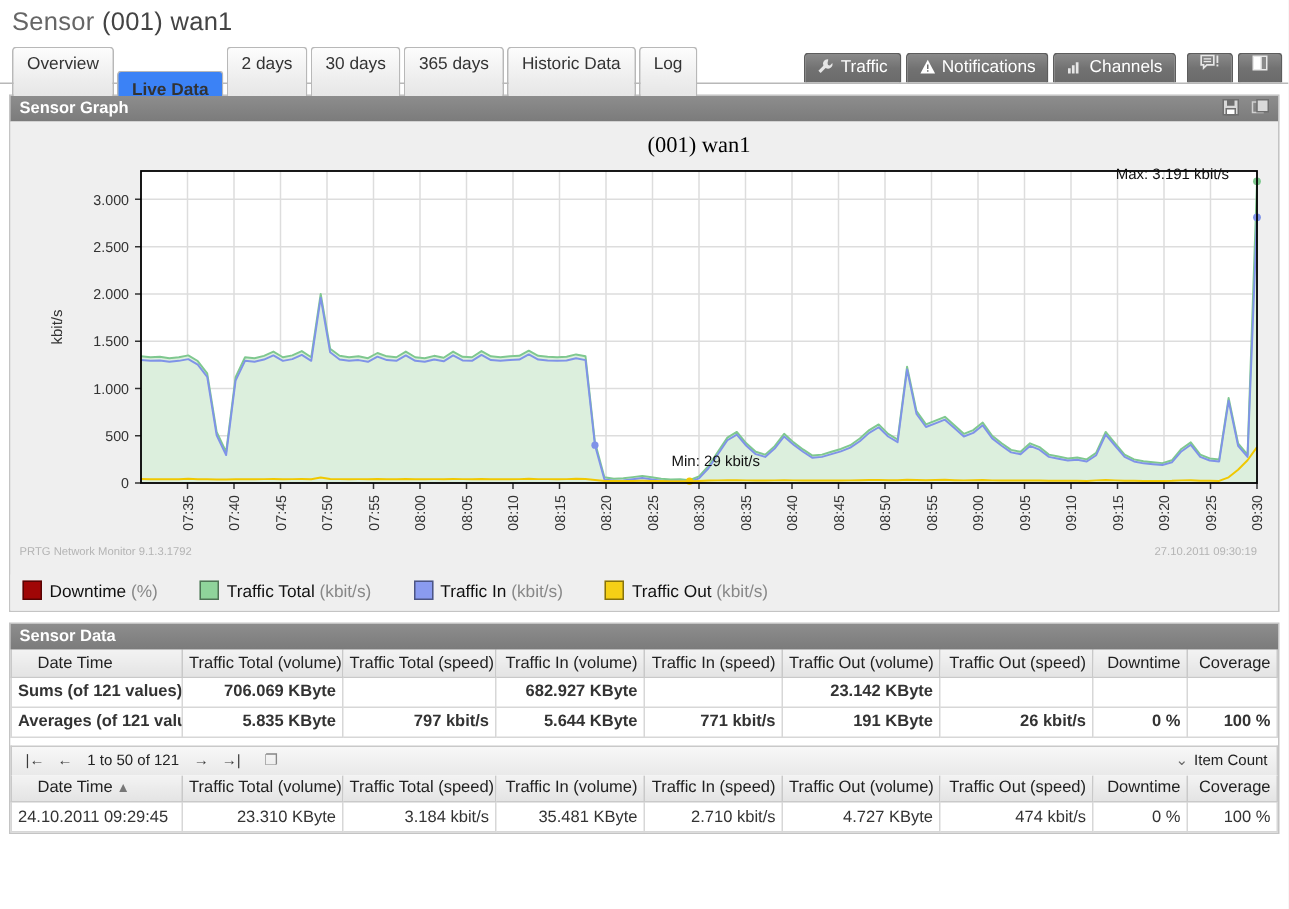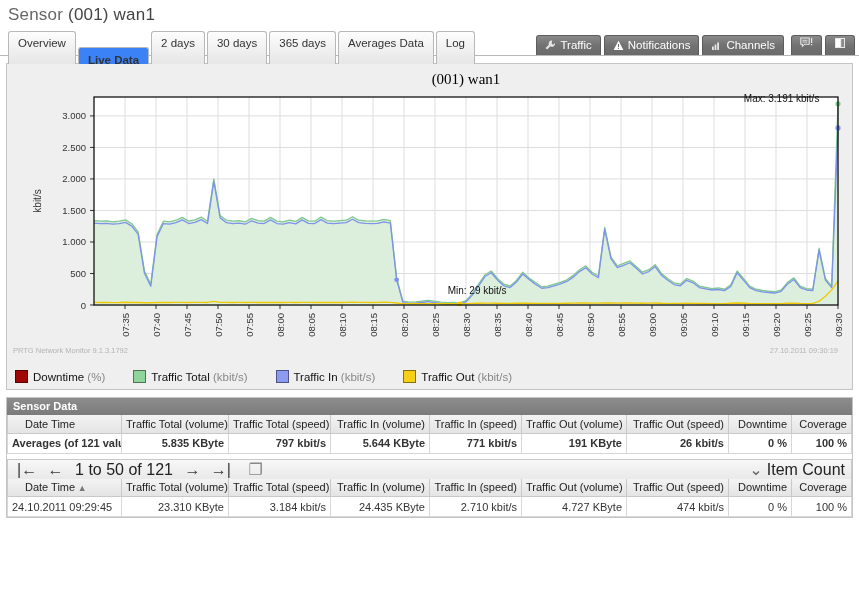--- a/index.html
+++ b/index.html
@@ -149,42 +149,42 @@
   table.grid td.left { text-align:left; }
   table.grid tr.summary td { font-weight: bold; background:#fff; }
   .sort-arrow { color:#777; font-size:9px; }
 
   .pager {
     height: 20px; line-height: 20px;
     background: linear-gradient(to bottom,#f7f7f7 0%,#e9e9e9 100%);
     border:1px solid #c9c9c9;
     border-bottom:none;
     padding: 0 6px;
-    font-size: 16px;
+    font-size: 10px;
     color:#222;
     position: relative;
   }
   .pager .nav { color:#3a3a3a; cursor:pointer; margin:0 3px; }
   .pager .pgtext { margin:0 4px; }
   .pager .right {
     position:absolute; right:6px; top:0;
   }
   .pager .right .ic { margin-right:4px; color:#666; }
   .sep-line { height:5px; background:#fff; }
 </style>
 </head>
 <body>
 
 <h1 id="page-title">
   <span>Sensor</span>
   <span class="strong">(001) wan1</span>
 </h1>
 
 <div class="tabbar">
-  <span id="main-tabs"><span class="tab"><span>Overview</span></span><span class="tab active"><span>Live Data</span></span><span class="tab"><span>2 days</span></span><span class="tab"><span>30 days</span></span><span class="tab"><span>365 days</span></span><span class="tab"><span>Averages Data</span></span><span class="tab"><span>Log</span></span></span>
+  <span id="main-tabs"><span class="tab"><span>Overview</span></span><span class="tab active"><span>Live Data</span></span><span class="tab"><span>2 days</span></span><span class="tab"><span>30 days</span></span><span class="tab"><span>365 days</span></span><span class="tab"><span>Historic Data</span></span><span class="tab"><span>Log</span></span></span>
   <span class="tab-right-group">
     <span id="icon-tabs"><span class="tab-dark icon-only"><span><svg width="13" height="12" viewBox="0 0 13 12">
               <path d="M0.8 1h8.4v6.2H4.6L2.4 9.3V7.2H0.8z" fill="none" stroke="#e8e8e8" stroke-width="1.1"></path>
               <rect x="2.4" y="2.8" width="5" height="0.9" fill="#e8e8e8"></rect>
               <rect x="2.4" y="4.6" width="5" height="0.9" fill="#e8e8e8"></rect>
               <rect x="11" y="1" width="1.2" height="5" fill="#e8e8e8"></rect>
               <rect x="11" y="7" width="1.2" height="1.3" fill="#e8e8e8"></rect>
             </svg></span></span><span class="tab-dark icon-only"><span><svg width="12" height="12" viewBox="0 0 12 12">
               <rect x="1" y="1" width="10" height="10" fill="#e8e8e8"></rect>
               <rect x="7.2" y="2" width="2.8" height="8" fill="#8a8a8a"></rect>
@@ -200,20 +200,34 @@
               <rect x="5" y="7.8" width="1" height="1" fill="#6a6a6a"></rect>
             </svg></span><span>Notifications</span></span><span class="tab-dark"><span class="ic"><svg width="11" height="11" viewBox="0 0 11 11">
               <rect x="1" y="6.5" width="1.8" height="3.5" fill="#e6e6e6"></rect>
               <rect x="3.6" y="4.5" width="1.8" height="5.5" fill="#e6e6e6"></rect>
               <rect x="6.2" y="2.5" width="1.8" height="7.5" fill="#e6e6e6"></rect>
             </svg></span><span>Channels</span></span></span>
   </span>
 </div>
 
 <div class="panel">
+  <div class="panel-head">
+    <span>Sensor Graph</span>
+    <span class="head-icons">
+      <svg width="13" height="13" viewBox="0 0 13 13">
+        <rect x="1.5" y="1.5" width="10" height="10" fill="#d9d9d9" stroke="#6f6f6f"></rect>
+        <rect x="4" y="1.5" width="5" height="4" fill="#6f6f6f"></rect>
+        <rect x="3.5" y="7.5" width="6" height="4" fill="#ffffff" stroke="#6f6f6f"></rect>
+      </svg>
+      <svg width="13" height="13" viewBox="0 0 13 13" style="margin-left:4px">
+        <rect x="1" y="3" width="7" height="7" fill="none" stroke="#d0d0d0"></rect>
+        <rect x="4" y="1.5" width="7.5" height="8" fill="#d9d9d9" stroke="#6f6f6f"></rect>
+      </svg>
+    </span>
+  </div>
 
   <div class="graph-body">
     <div class="chart-wrap">
       <svg class="chart" id="chart-svg" width="845" height="300" viewBox="0 0 845 300">
           <text x="459" y="18" text-anchor="middle" class="chart-title">(001) wan1</text>
           <rect x="87" y="31" width="744" height="208" fill="#fff"></rect>
           <line x1="87" y1="239" x2="831" y2="239" stroke="#dddddd" stroke-width="1"></line>
           <line x1="83" y1="239" x2="87" y2="239" stroke="#333" stroke-width="1"></line>
           <text x="79" y="242.5" text-anchor="end" class="axis-label">0</text>
           <line x1="87" y1="207.4848484848485" x2="831" y2="207.4848484848485" stroke="#dddddd" stroke-width="1"></line>
@@ -341,20 +355,31 @@
           <th style="width: 99px;"><span>Traffic In (volume)</span></th>
           <th style="width: 92px;"><span>Traffic In (speed)</span></th>
           <th style="width: 105px;"><span>Traffic Out (volume)</span></th>
           <th style="width: 102px;"><span>Traffic Out (speed)</span></th>
           <th style="width: 63px;"><span>Downtime</span></th>
           <th style="width: 60px;"><span>Coverage</span></th>
         </tr>
       </thead>
       <tbody>
         <tr class="summary">
+          <td class="left">Sums (of 121 values)</td>
+          <td>706.069 KByte</td>
+          <td></td>
+          <td>682.927 KByte</td>
+          <td></td>
+          <td>23.142 KByte</td>
+          <td></td>
+          <td></td>
+          <td></td>
+        </tr>
+        <tr class="summary">
           <td class="left">Averages (of 121 values)</td>
           <td>5.835 KByte</td>
           <td>797 kbit/s</td>
           <td>5.644 KByte</td>
           <td>771 kbit/s</td>
           <td>191 KByte</td>
           <td>26 kbit/s</td>
           <td>0 %</td>
           <td>100 %</td>
         </tr>
@@ -387,21 +412,21 @@
           <th style="width: 102px;"><span>Traffic Out (speed)</span></th>
           <th style="width: 63px;"><span>Downtime</span></th>
           <th style="width: 60px;"><span>Coverage</span></th>
         </tr>
       </thead>
       <tbody>
         <tr>
           <td class="left">24.10.2011 09:29:45</td>
           <td>23.310 KByte</td>
           <td>3.184 kbit/s</td>
-          <td>24.435 KByte</td>
+          <td>35.481 KByte</td>
           <td>2.710 kbit/s</td>
           <td>4.727 KByte</td>
           <td>474 kbit/s</td>
           <td>0 %</td>
           <td>100 %</td>
         </tr>
       </tbody>
     </table>
 </div>
 

